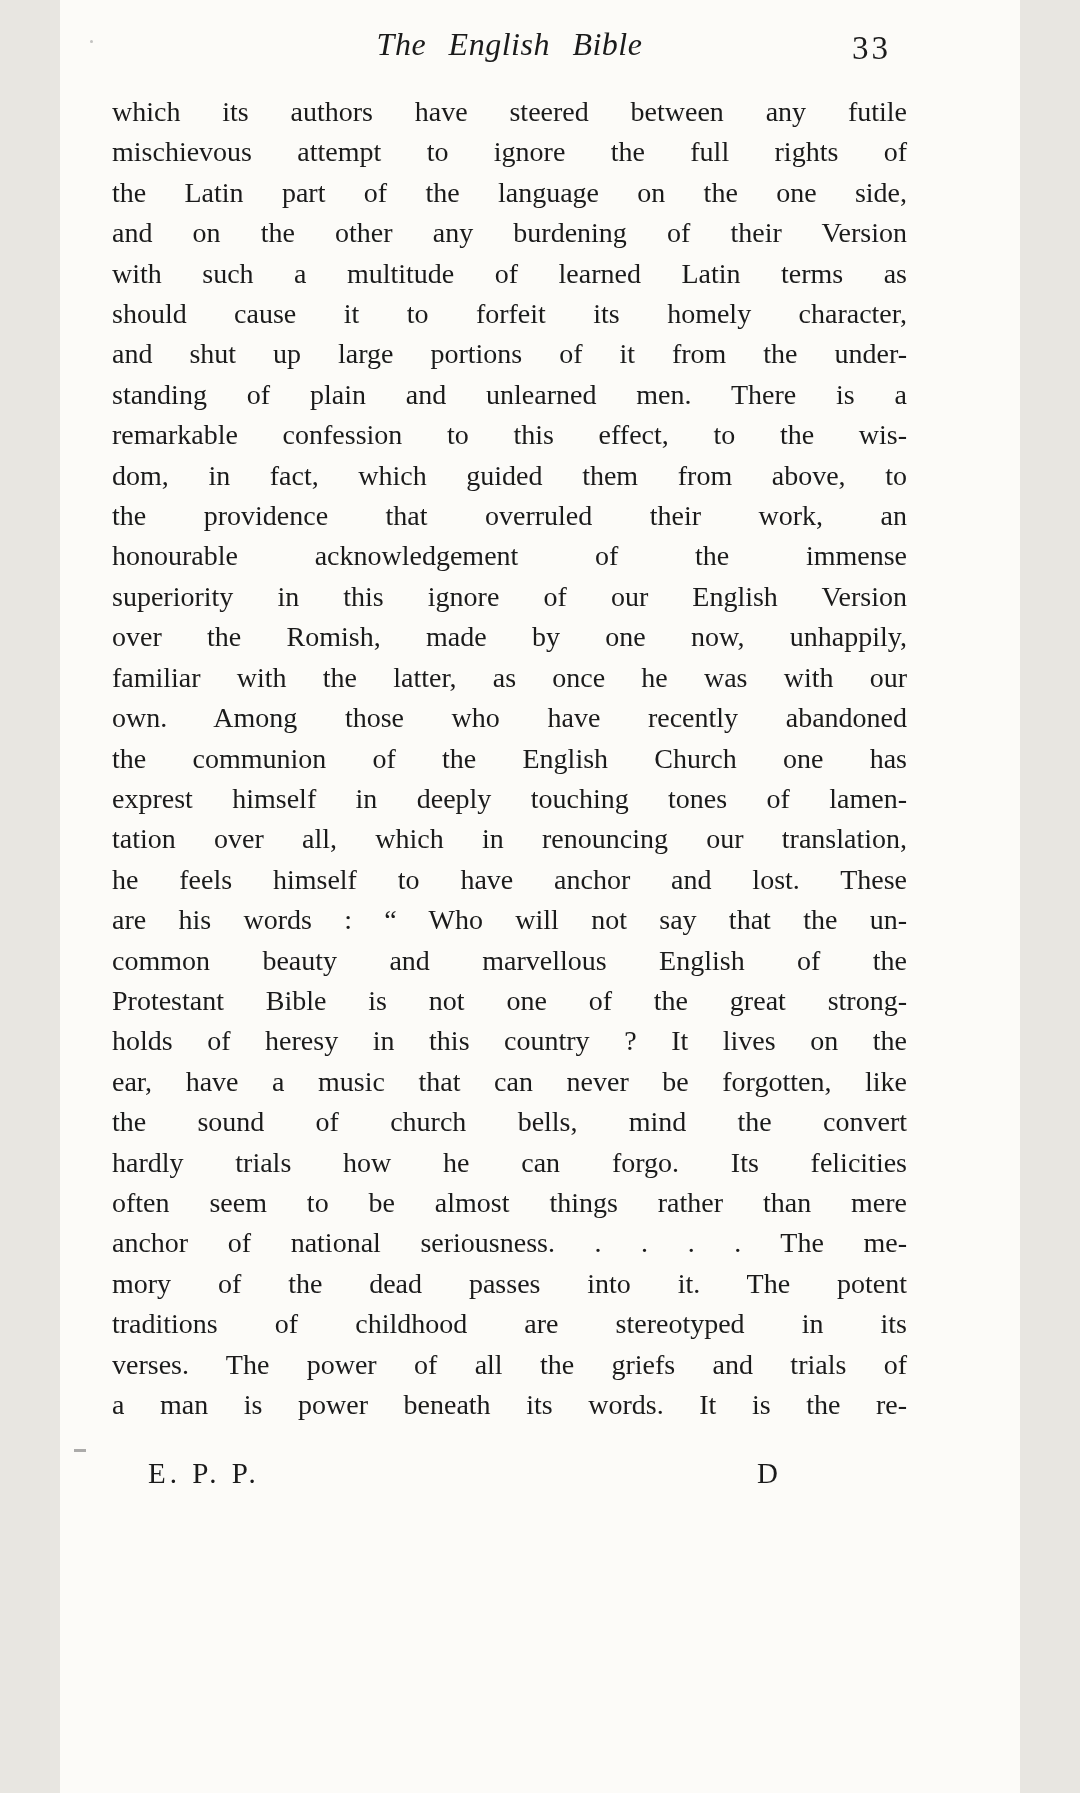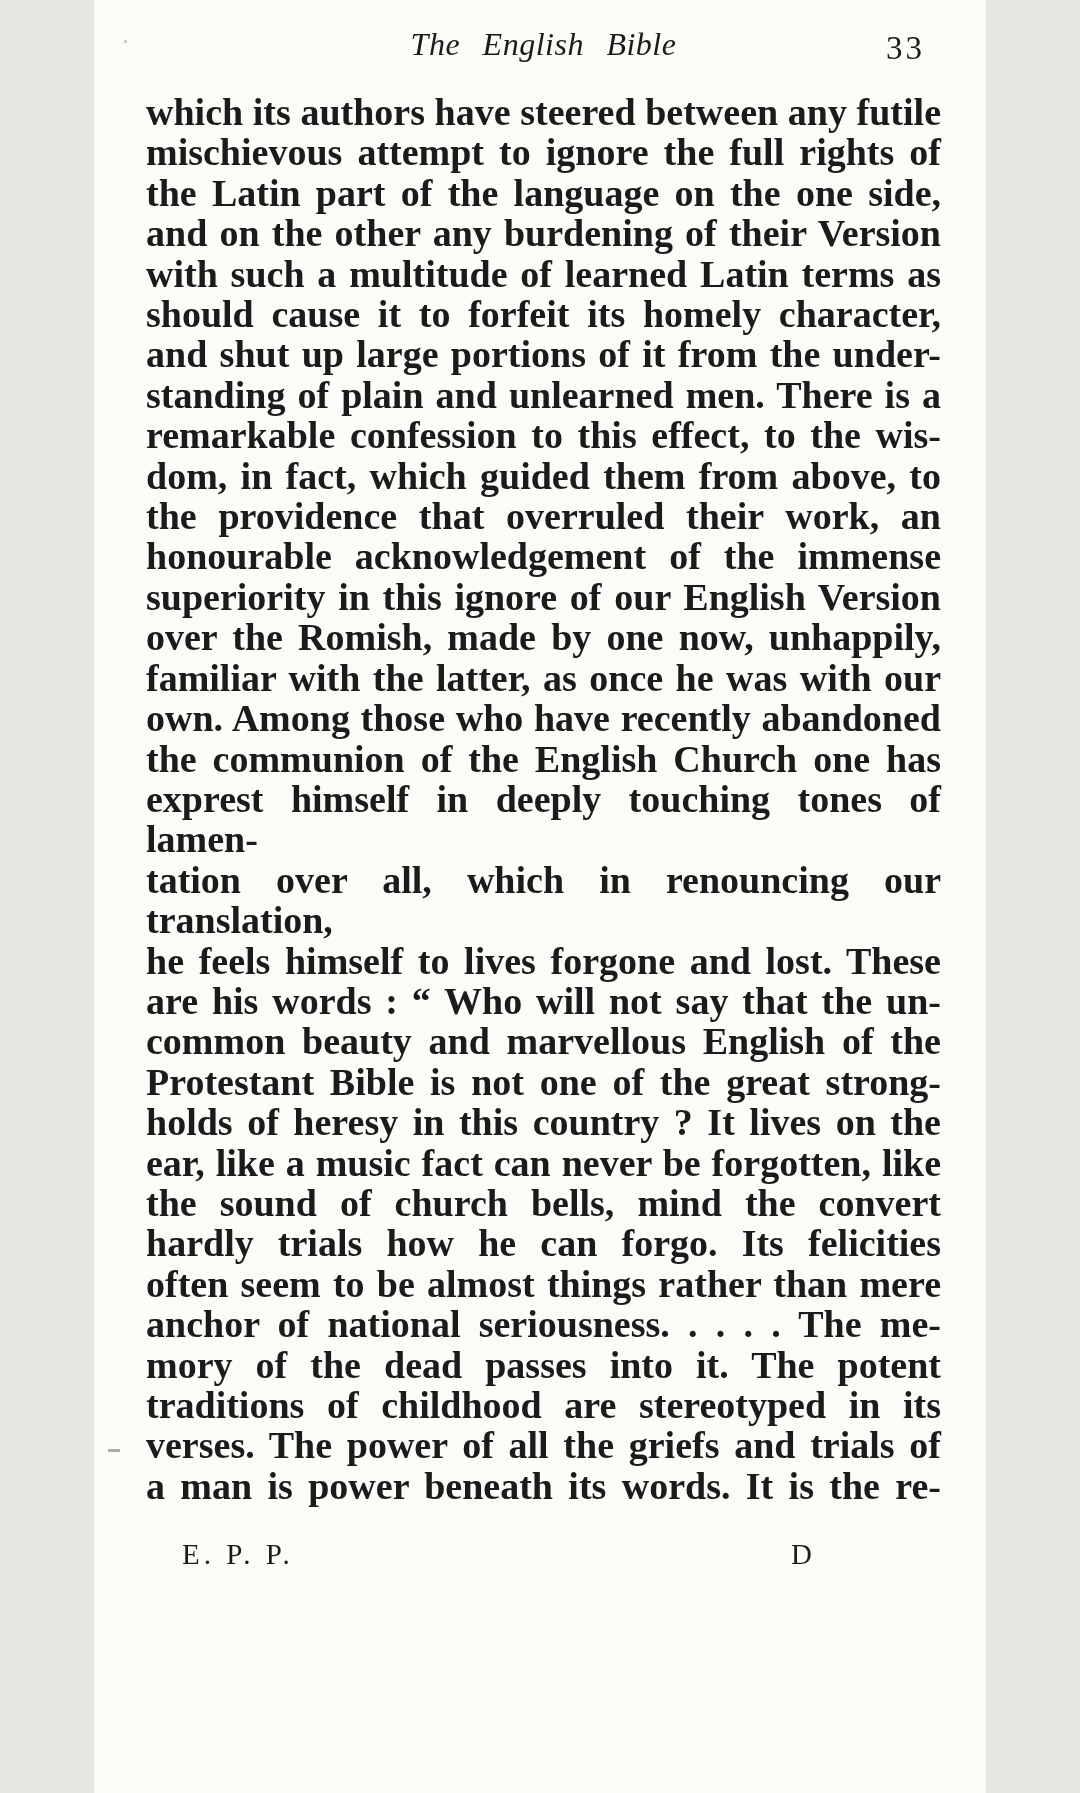--- a/index.html
+++ b/index.html
@@ -2,21 +2,21 @@
 <html><head>
 <meta charset="utf-8">
 <style>
   html, body {
     margin: 0;
     padding: 0;
     background: #e8e6e1;
   }
   .page {
     position: relative;
-    width: 892px;
+    width: 960px;
     height: 1793px;
     margin: 0 auto;
     background: #fcfbf8;
     color: #1b1b1b;
     font-family: "Liberation Serif", "DejaVu Serif", serif;
     overflow: hidden;
   }
   .text-column {
     position: absolute;
     left: 52px;
@@ -38,25 +38,24 @@
   }
   .page-number {
     position: absolute;
     right: 16px;
     top: 8px;
     font-size: 33px;
     letter-spacing: 3px;
     line-height: 36px;
   }
   .page-body .line {
-    font-size: 38px;
+    font-size: 28px;
     line-height: 40.4px;
     text-align: justify;
     text-align-last: justify;
-    font-weight: bold;
   }
   .page-footer {
     position: relative;
     margin-top: 32px;
     height: 40px;
     font-size: 29px;
   }
   .footer-left {
     position: absolute;
     left: 36px;
@@ -116,26 +115,26 @@
         <div class="line">dom, in fact, which guided them from above, to</div>
         <div class="line">the providence that overruled their work, an</div>
         <div class="line">honourable acknowledgement of the immense</div>
         <div class="line">superiority in this ignore of our English Version</div>
         <div class="line">over the Romish, made by one now, unhappily,</div>
         <div class="line">familiar with the latter, as once he was with our</div>
         <div class="line">own.  Among those who have recently abandoned</div>
         <div class="line">the communion of the English Church one has</div>
         <div class="line">exprest himself in deeply touching tones of lamen-</div>
         <div class="line">tation over all, which in renouncing our translation,</div>
-        <div class="line">he feels himself to lives forgone and lost.  These</div>
+        <div class="line">he feels himself to have anchor and lost.  These</div>
         <div class="line">are his words :  “ Who will not say that the un-</div>
         <div class="line">common beauty and marvellous English of the</div>
         <div class="line">Protestant Bible is not one of the great strong-</div>
         <div class="line">holds of heresy in this country ?  It lives on the</div>
-        <div class="line">ear, like a music fact can never be forgotten, like</div>
+        <div class="line">ear, have a music that can never be forgotten, like</div>
         <div class="line">the sound of church bells, mind the convert</div>
         <div class="line">hardly trials how he can forgo.  Its felicities</div>
         <div class="line">often seem to be almost things rather than mere</div>
         <div class="line">anchor of national seriousness. . . . . The me-</div>
         <div class="line">mory of the dead passes into it.  The potent</div>
         <div class="line">traditions of childhood are stereotyped in its</div>
         <div class="line">verses.  The power of all the griefs and trials of</div>
         <div class="line">a man is power beneath its words.  It is the re-</div>
       </div>
 

